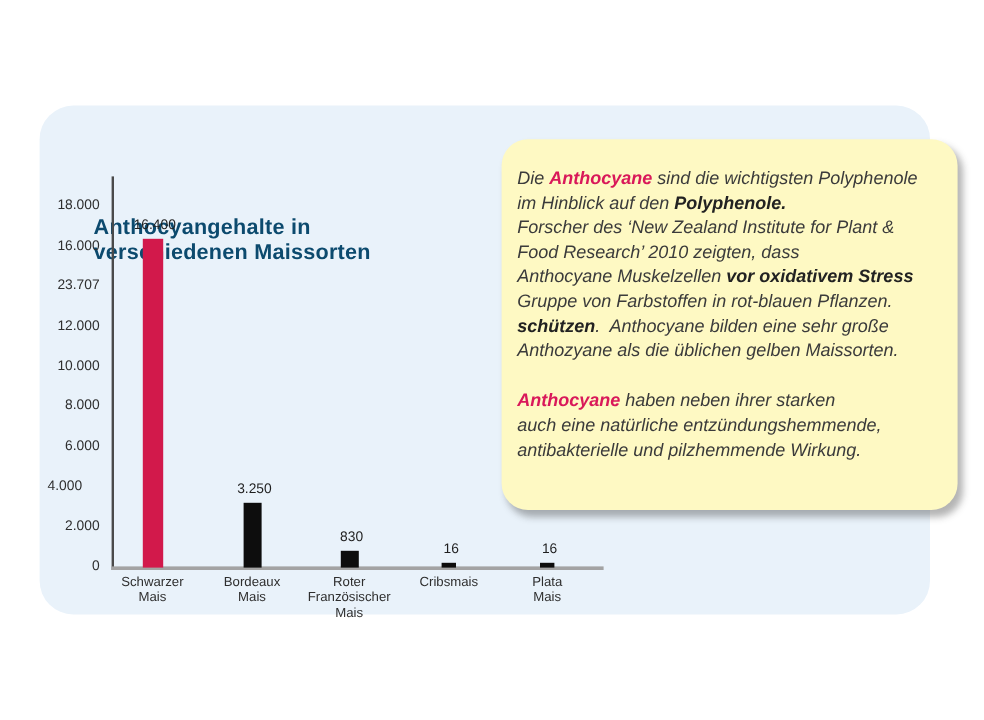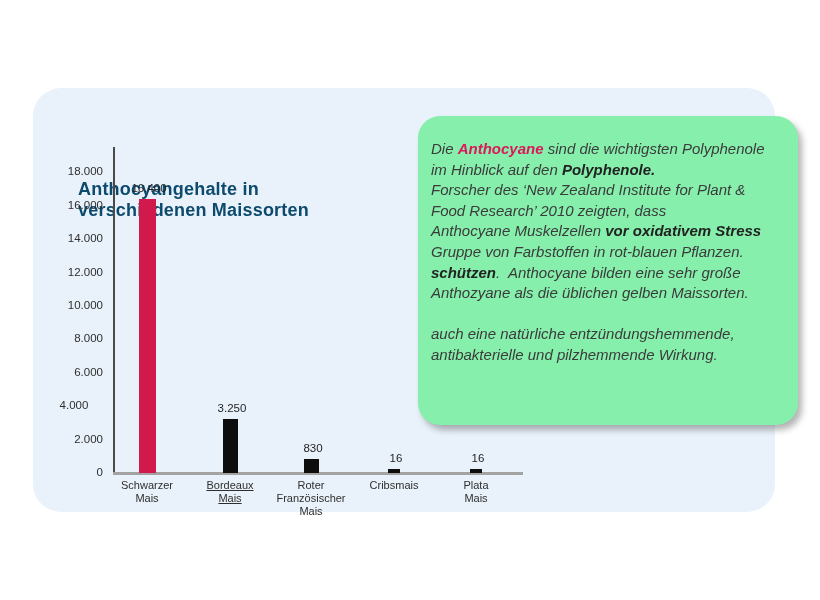--- a/index.html
+++ b/index.html
@@ -71,21 +71,21 @@
     font-size: 11px;
     line-height: 13px;
     color: #2e2e2e;
     white-space: pre-line;
   }
 
   .card {
     position: absolute;
     left: 418px; top: 116px;
     width: 380px; height: 309px;
-    background: #86efac;
+    background: #fef9c3;
     border-radius: 22px;
     box-shadow: 4px 5px 6px rgba(40, 40, 40, 0.35);
     padding: 23px 14px 0 13px;
   }
   .card .paragraph { margin-bottom: 20.6px; }
   .card .line {
     font-style: italic;
     font-size: 15px;
     line-height: 20.6px;
     color: #3b3b3b;
@@ -96,43 +96,43 @@
 </style>
 </head>
 <body>
 
 <div class="page">
 
   <div class="panel">
     <div class="chart-title">Anthocyangehalte in
 verschiedenen Maissorten</div>
 
-    <div class="chart" style="left:60px; top:63px;margin-left:20px;">
+    <div class="chart" style="left:60px; top:63px;">
       <div class="y-axis-line"></div>
       <div class="x-axis-line"></div>
       <div id="ticks">
           <div class="y-tick-label" style="top: 14.4px;">18.000</div>
           <div class="y-tick-label" style="top: 47.8px;">16.000</div>
-          <div class="y-tick-label" style="top: 81.2px;">14.000</div>
+          <div class="y-tick-label" style="top: 81.2px;">23.707</div>
           <div class="y-tick-label" style="top: 114.6px;">12.000</div>
           <div class="y-tick-label" style="top: 148px;">10.000</div>
           <div class="y-tick-label" style="top: 181.4px;">8.000</div>
           <div class="y-tick-label" style="top: 214.8px;">6.000</div>
           <div class="y-tick-label" style="top: 248.2px; text-align: center;">4.000</div>
           <div class="y-tick-label" style="top: 281.6px;">2.000</div>
           <div class="y-tick-label" style="top: 315px;">0</div>
         </div>
       <div id="bars">
           <div class="bar" style="left: 25.5px; top: 48.12px; width: 17px; height: 273.88px; background: rgb(210, 25, 75);"></div>
           <div class="bar-value-label" style="left: 2px; top: 31.12px;">16.400</div>
           <div class="category-label" style="left: -21px;">Schwarzer
 Mais</div>
           <div class="bar" style="left: 109.5px; top: 267.725px; width: 15px; height: 54.275px; background: rgb(13, 13, 13);"></div>
           <div class="bar-value-label" style="left: 85px; top: 250.725px;">3.250</div>
-          <div class="category-label" style="left: 62px; text-decoration: underline;">Bordeaux
+          <div class="category-label" style="left: 62px;">Bordeaux
 Mais</div>
           <div class="bar" style="left: 190.5px; top: 308.139px; width: 15px; height: 13.861px; background: rgb(13, 13, 13);"></div>
           <div class="bar-value-label" style="left: 166px; top: 291.139px;">830</div>
           <div class="category-label" style="left: 143px;">Roter
 Französischer
 Mais</div>
           <div class="bar" style="left: 275px; top: 318px; width: 12px; height: 4px; background: rgb(13, 13, 13);"></div>
           <div class="bar-value-label" style="left: 249px; top: 301px;">16</div>
           <div class="category-label" style="left: 226px;">Cribsmais</div>
           <div class="bar" style="left: 357px; top: 318px; width: 12px; height: 4px; background: rgb(13, 13, 13);"></div>
@@ -148,18 +148,19 @@
         <div class="line"><span>Die </span><span class="accent">Anthocyane</span><span> sind die wichtigsten Polyphenole</span></div>
         <div class="line"><span>im Hinblick auf den </span><span class="b">Polyphenole.</span></div>
         <div class="line"><span>Forscher des ‘New Zealand Institute for Plant &amp;</span></div>
         <div class="line"><span>Food Research’ 2010 zeigten, dass</span></div>
         <div class="line"><span>Anthocyane Muskelzellen </span><span class="b">vor oxidativem Stress</span></div>
         <div class="line"><span>Gruppe von Farbstoffen in rot-blauen Pflanzen.</span></div>
         <div class="line"><span class="b">schützen</span><span>.  Anthocyane bilden eine sehr große</span></div>
         <div class="line"><span>Anthozyane als die üblichen gelben Maissorten.</span></div>
       </div>
       <div class="paragraph">
+        <div class="line"><span class="accent">Anthocyane</span><span> haben neben ihrer starken</span></div>
         <div class="line"><span>auch eine natürliche entzündungshemmende,</span></div>
         <div class="line"><span>antibakterielle und pilzhemmende Wirkung.</span></div>
       </div>
     </div>
 
 </div>
 
 </body></html>

